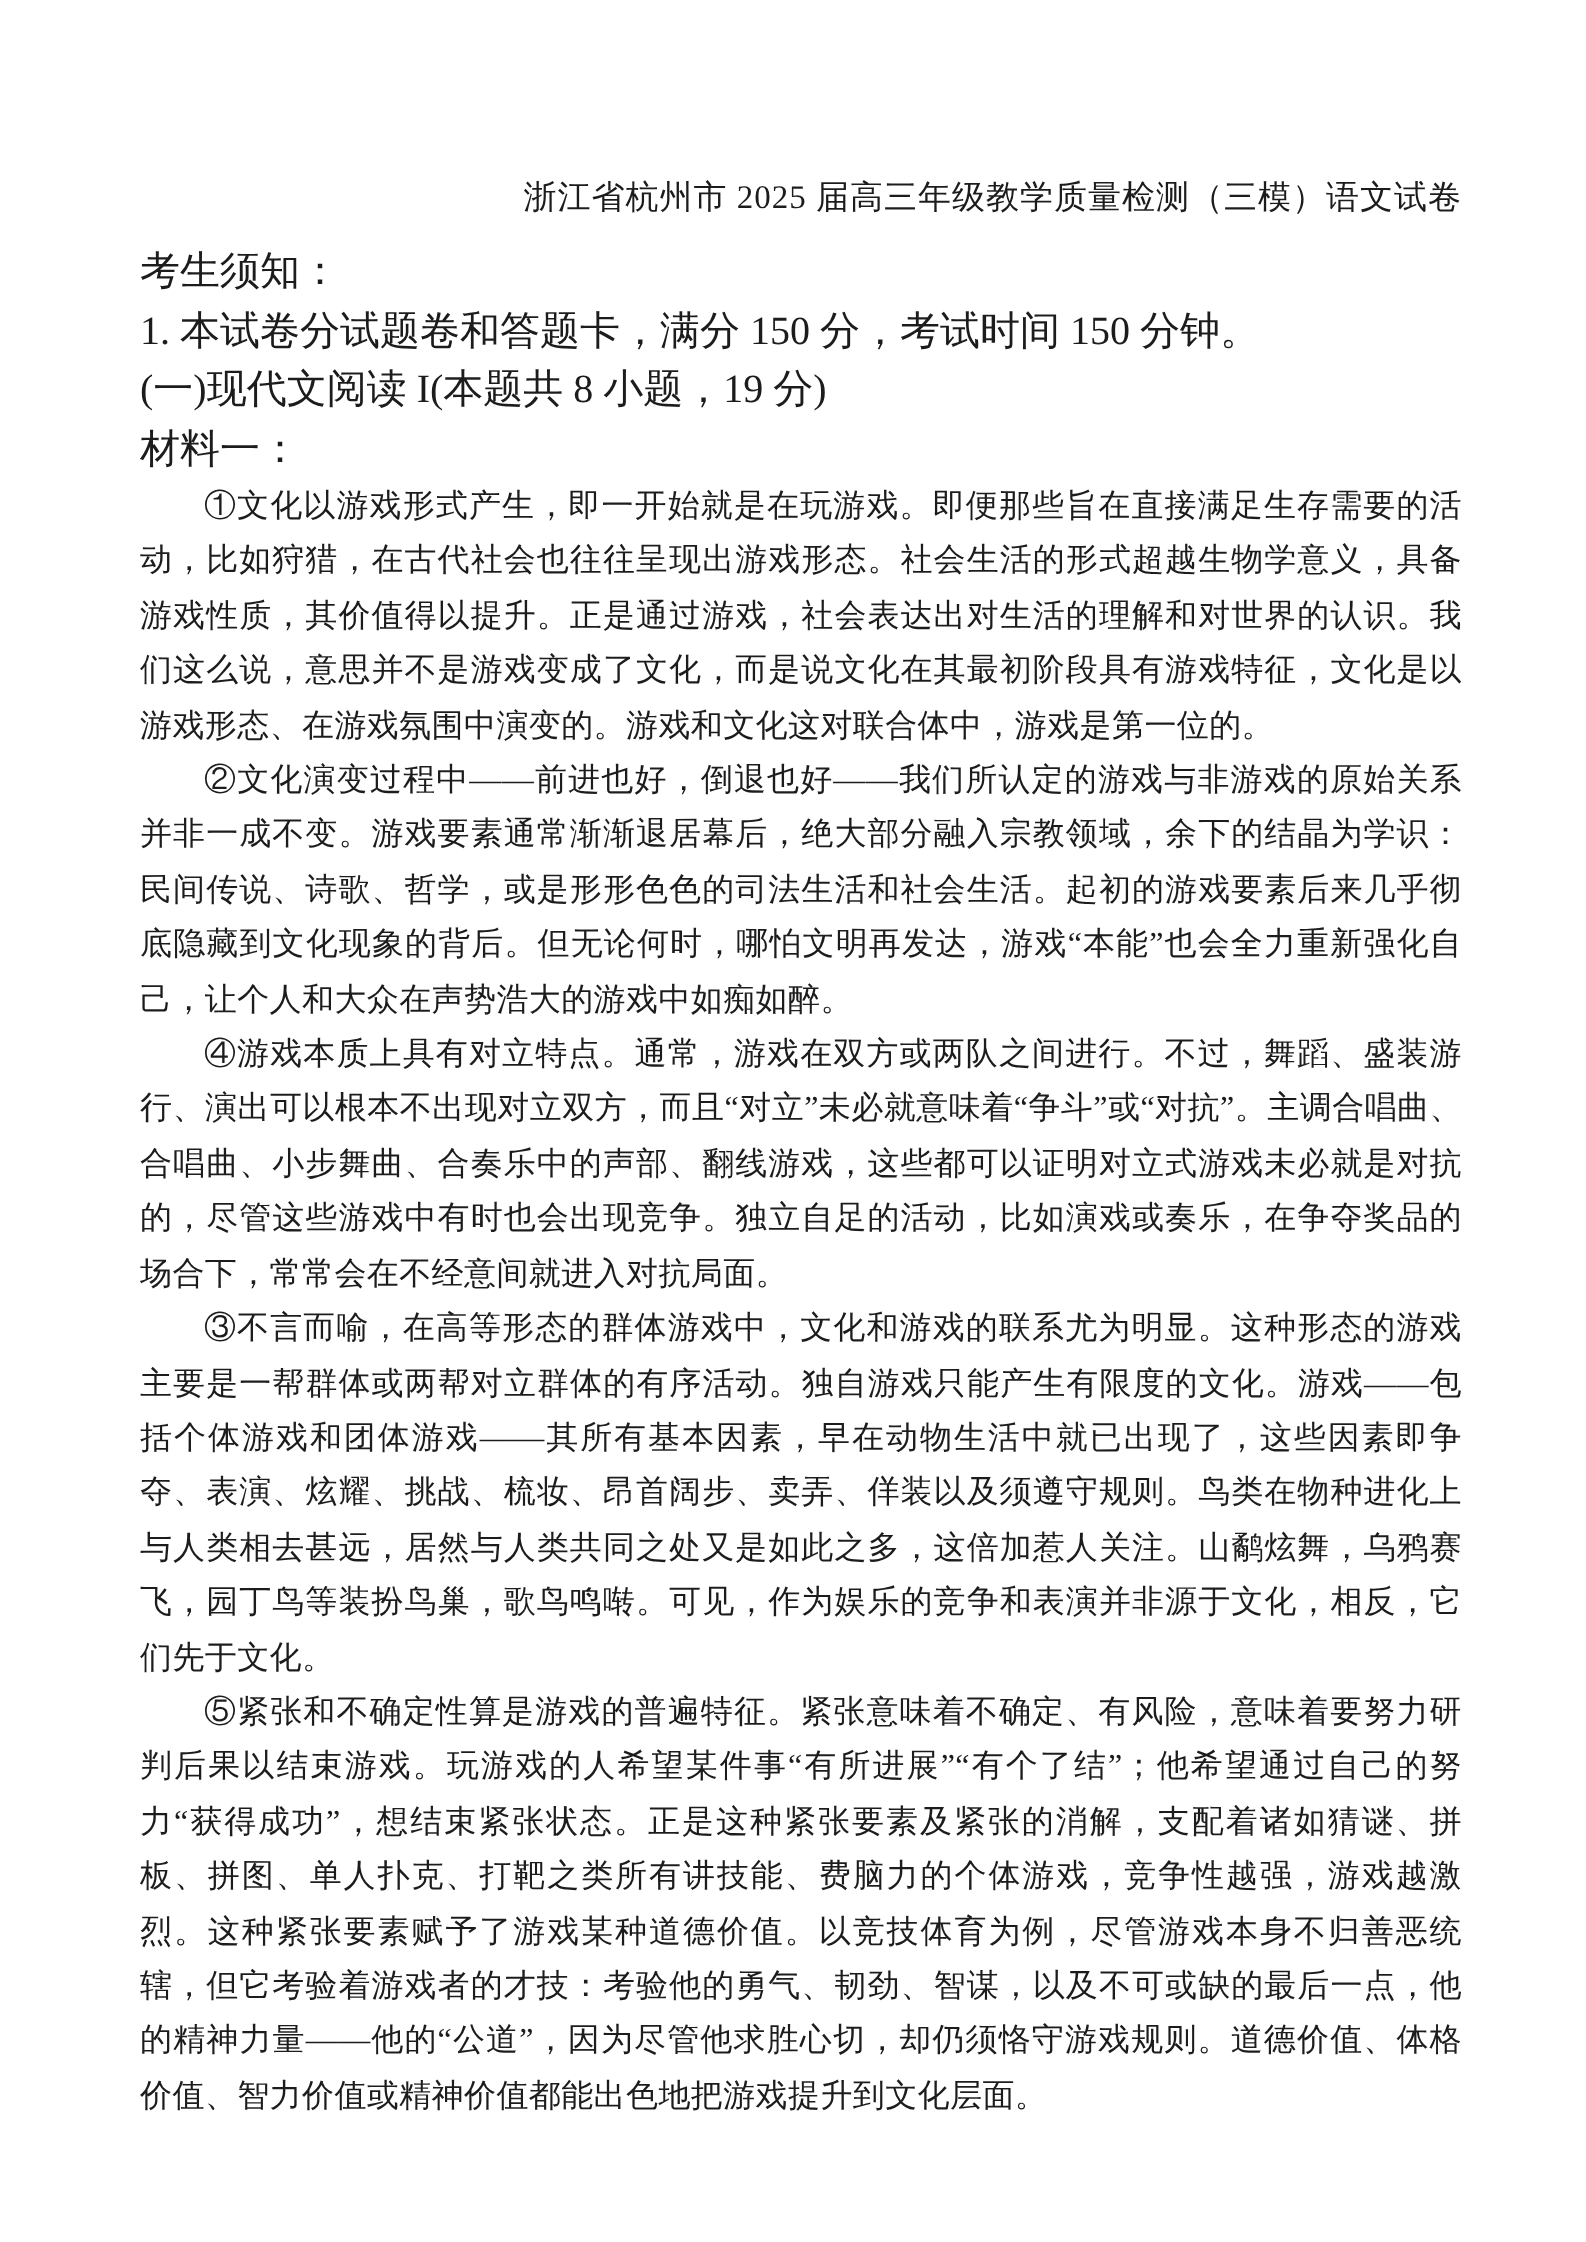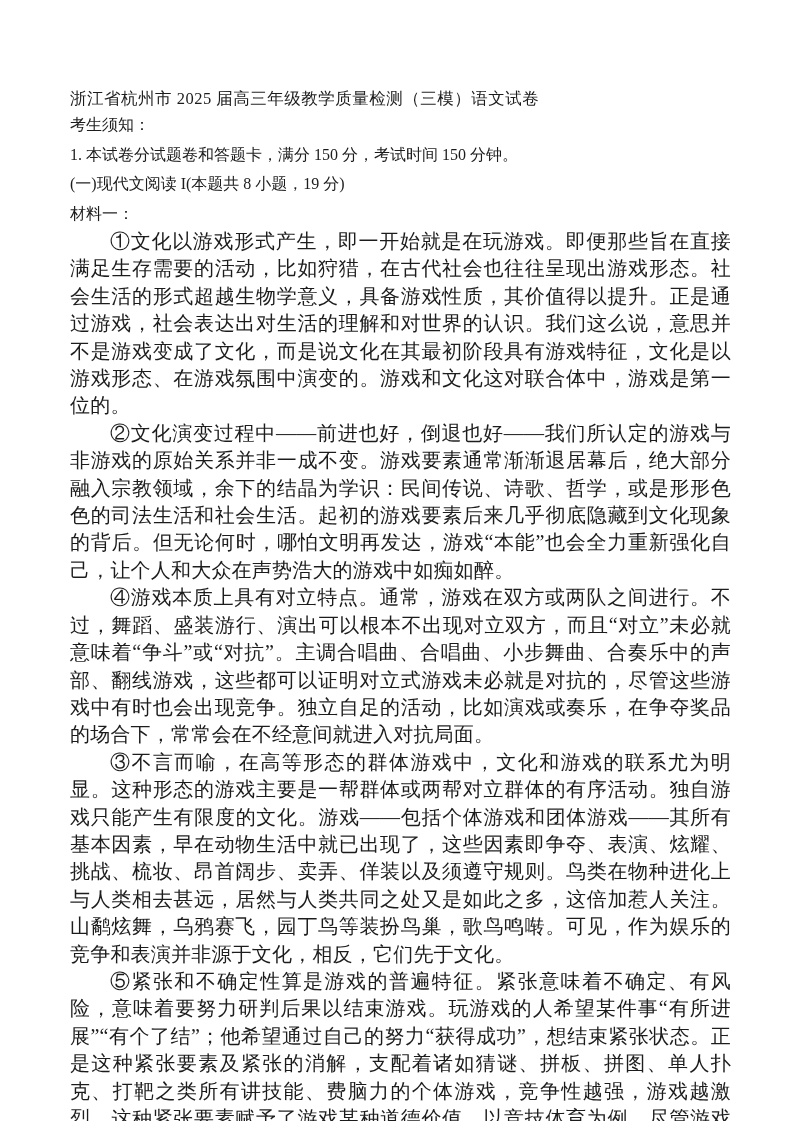--- a/index.html
+++ b/index.html
@@ -10,33 +10,34 @@
     font-family: "Liberation Serif", "DejaVu Serif", serif;
     color: #1c1c1c;
   }
   .page {
     width: 793px;
     height: 1121px;
     padding: 88px 62px 0 70px;
     overflow: hidden;
   }
   .doc-title {
-    text-align: left;
+    text-align: right;
     font-size: 16.5px;
     line-height: 22px;
+    margin-bottom: 12px;
     font-weight: normal;
     letter-spacing: 0.5px;
   }
   .front-line {
-    font-size: 16px;
+    font-size: 20px;
     line-height: 29.5px;
     text-align: justify;
   }
   .body-paragraph {
-    font-size: 20px;
+    font-size: 16px;
     line-height: 27.4px;
     text-align: justify;
     text-indent: 2em;
     letter-spacing: 0.2px;
   }
 </style>
 </head>
 <body>
 
 <div class="page">

